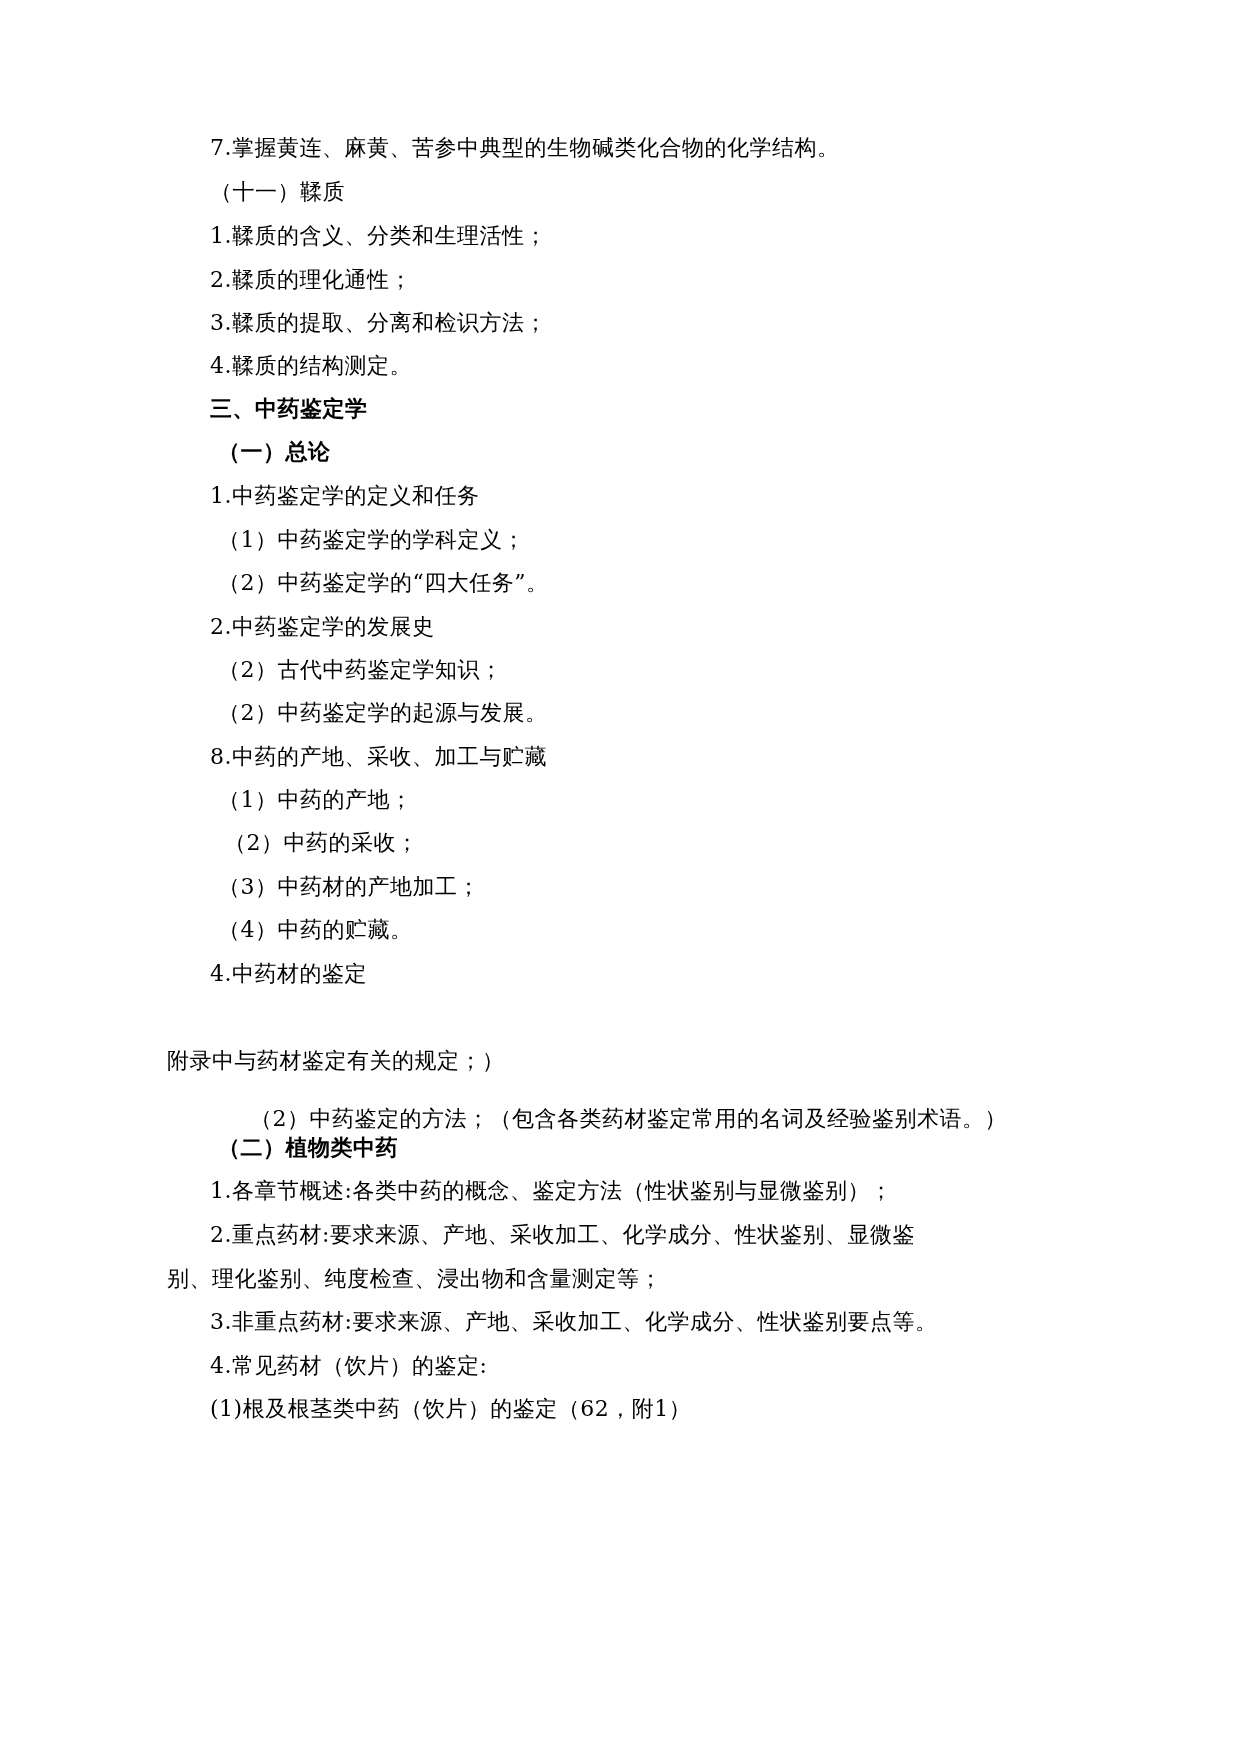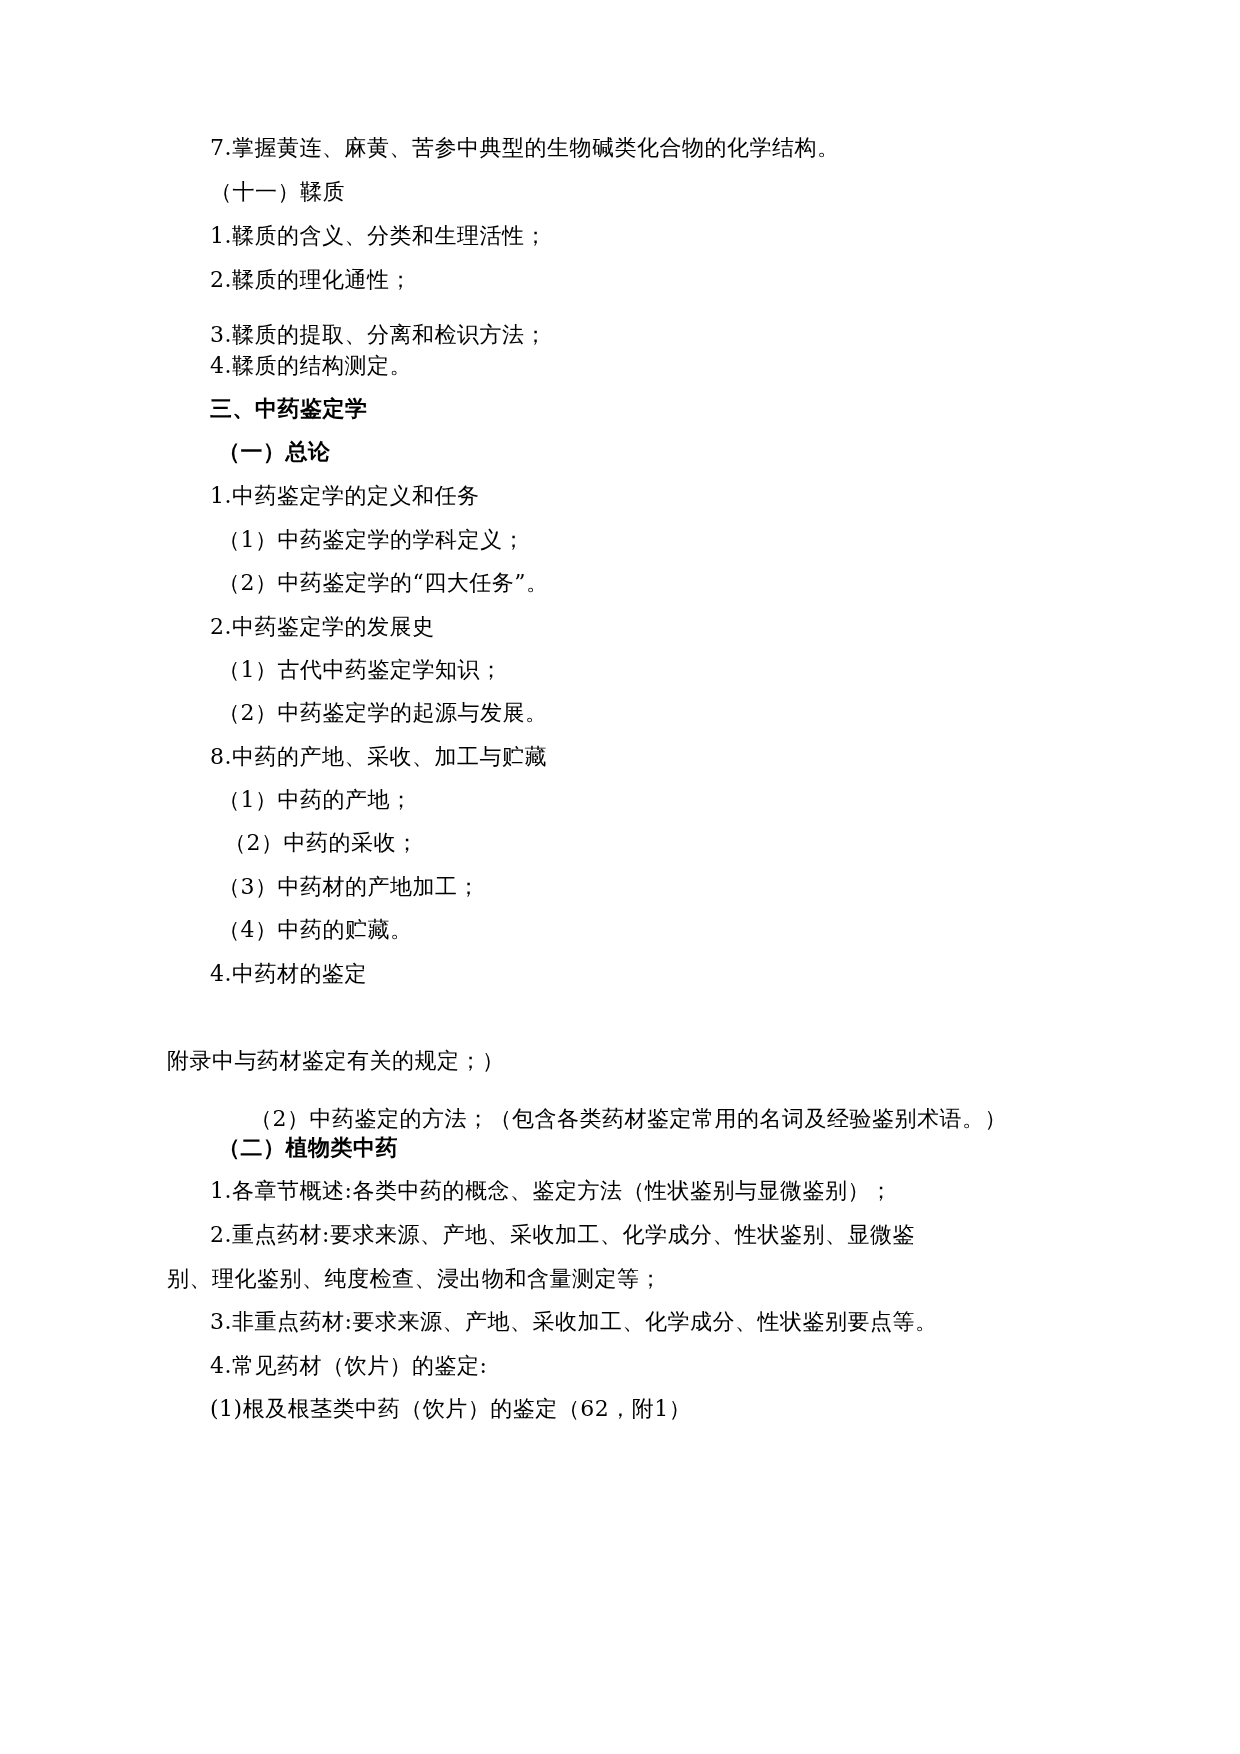--- a/index.html
+++ b/index.html
@@ -19,29 +19,29 @@
   .bold { font-weight: bold; font-family: "DejaVu Sans", "Liberation Sans", sans-serif; }
 </style>
 </head>
 <body>
 
 <div class="page">
   <div class="line" style="left:210px;top:133px;">7.掌握黄连、麻黄、苦参中典型的生物碱类化合物的化学结构。</div>
   <div class="line" style="left:210px;top:177px;">（十一）鞣质</div>
   <div class="line" style="left:210px;top:221px;">1.鞣质的含义、分类和生理活性；</div>
   <div class="line" style="left:210px;top:265px;">2.鞣质的理化通性；</div>
-  <div class="line" style="left:210px;top:320px;text-align:right;">3.鞣质的提取、分离和检识方法；</div>
+  <div class="line" style="left:210px;top:308px;text-align:right;">3.鞣质的提取、分离和检识方法；</div>
   <div class="line" style="left:210px;top:351px;">4.鞣质的结构测定。</div>
   <div class="line bold" style="left:210px;top:394px;">三、中药鉴定学</div>
   <div class="line bold" style="left:218px;top:437px;">（一）总论</div>
   <div class="line" style="left:210px;top:481px;">1.中药鉴定学的定义和任务</div>
   <div class="line" style="left:218px;top:525px;">（1）中药鉴定学的学科定义；</div>
   <div class="line" style="left:218px;top:568px;">（2）中药鉴定学的“四大任务”。</div>
   <div class="line" style="left:210px;top:612px;">2.中药鉴定学的发展史</div>
-  <div class="line" style="left:218px;top:655px;">（1）古代中药鉴定学知识；</div>
+  <div class="line" style="left:218px;top:655px;">（2）古代中药鉴定学知识；</div>
   <div class="line" style="left:218px;top:698px;">（2）中药鉴定学的起源与发展。</div>
   <div class="line" style="left:210px;top:742px;">8.中药的产地、采收、加工与贮藏</div>
   <div class="line" style="left:218px;top:785px;">（1）中药的产地；</div>
   <div class="line" style="left:224px;top:828px;">（2）中药的采收；</div>
   <div class="line" style="left:218px;top:872px;">（3）中药材的产地加工；</div>
   <div class="line" style="left:218px;top:915px;">（4）中药的贮藏。</div>
   <div class="line" style="left:210px;top:959px;">4.中药材的鉴定</div>
   <div class="line" style="left:167px;top:1046px;">附录中与药材鉴定有关的规定；）</div>
   <div class="line" style="left:218px;top:1104px;margin-left:32px;">（2）中药鉴定的方法；（包含各类药材鉴定常用的名词及经验鉴别术语。）</div>
   <div class="line bold" style="left:218px;top:1133px;">（二）植物类中药</div>

